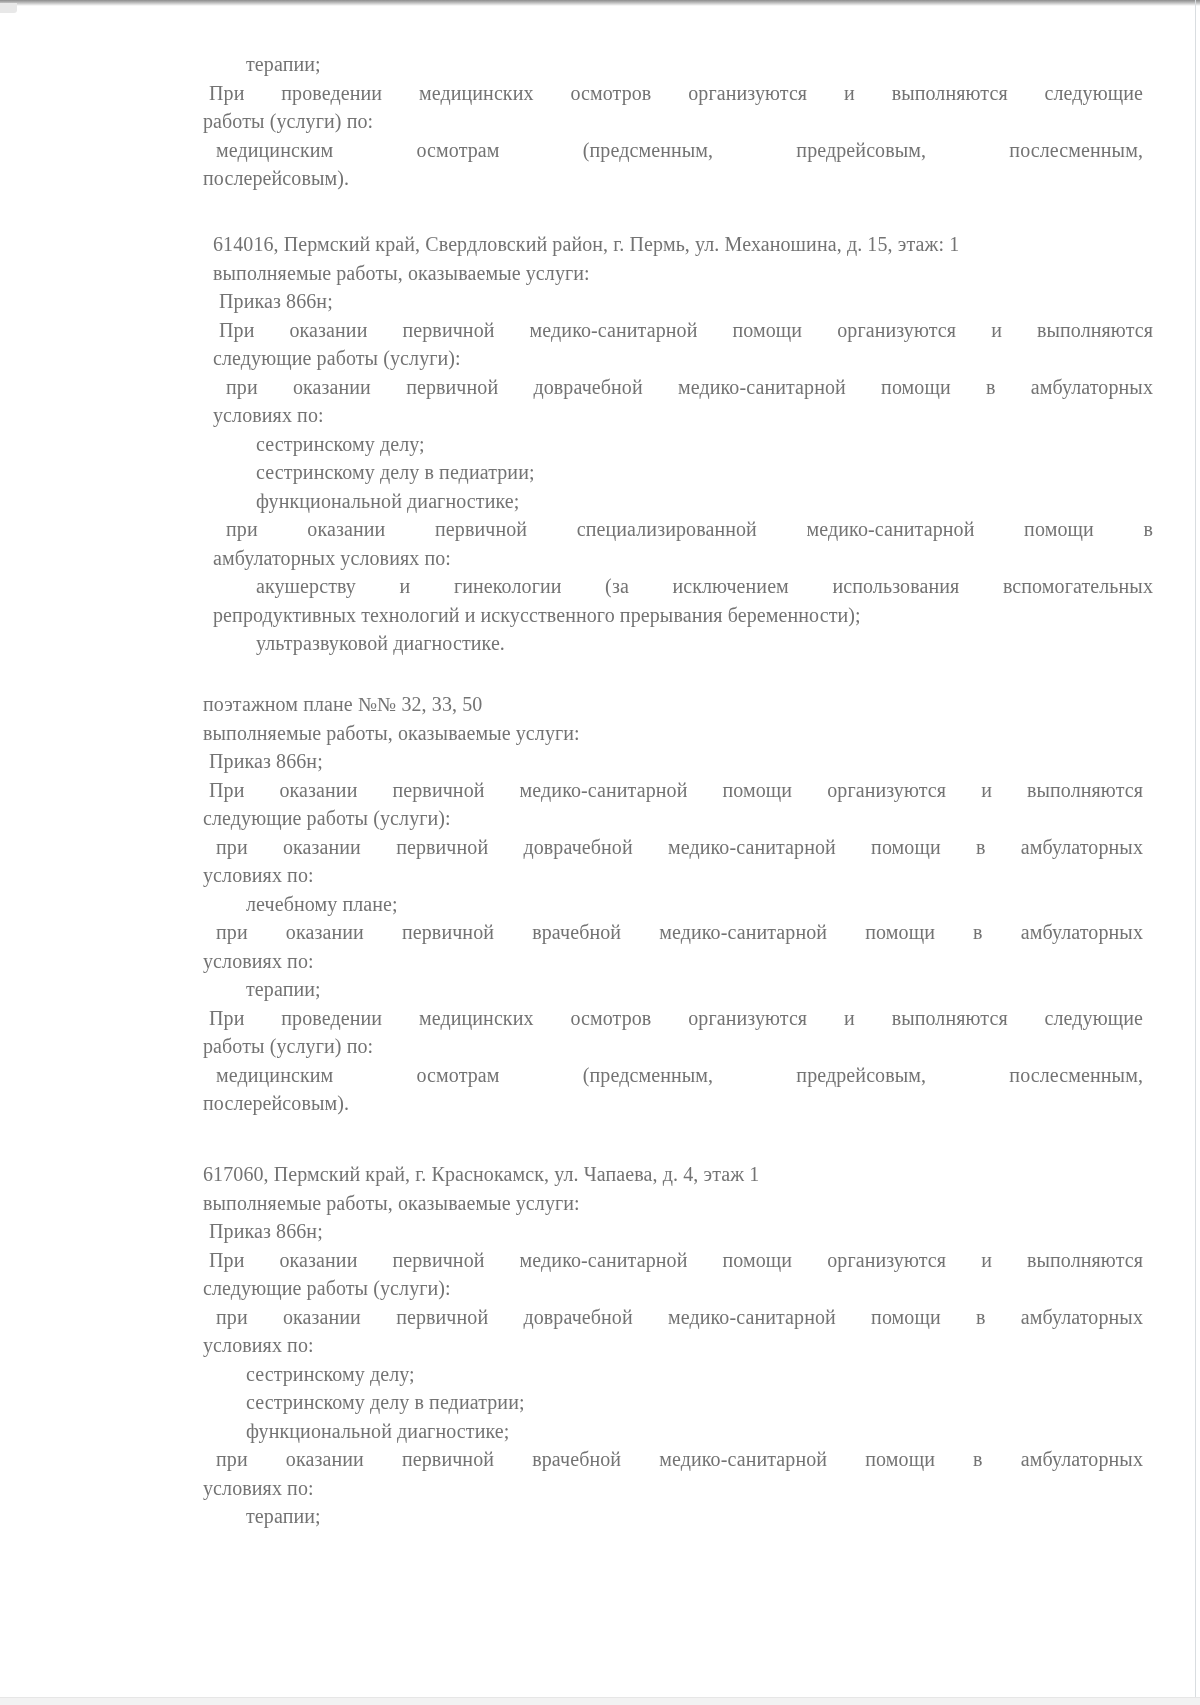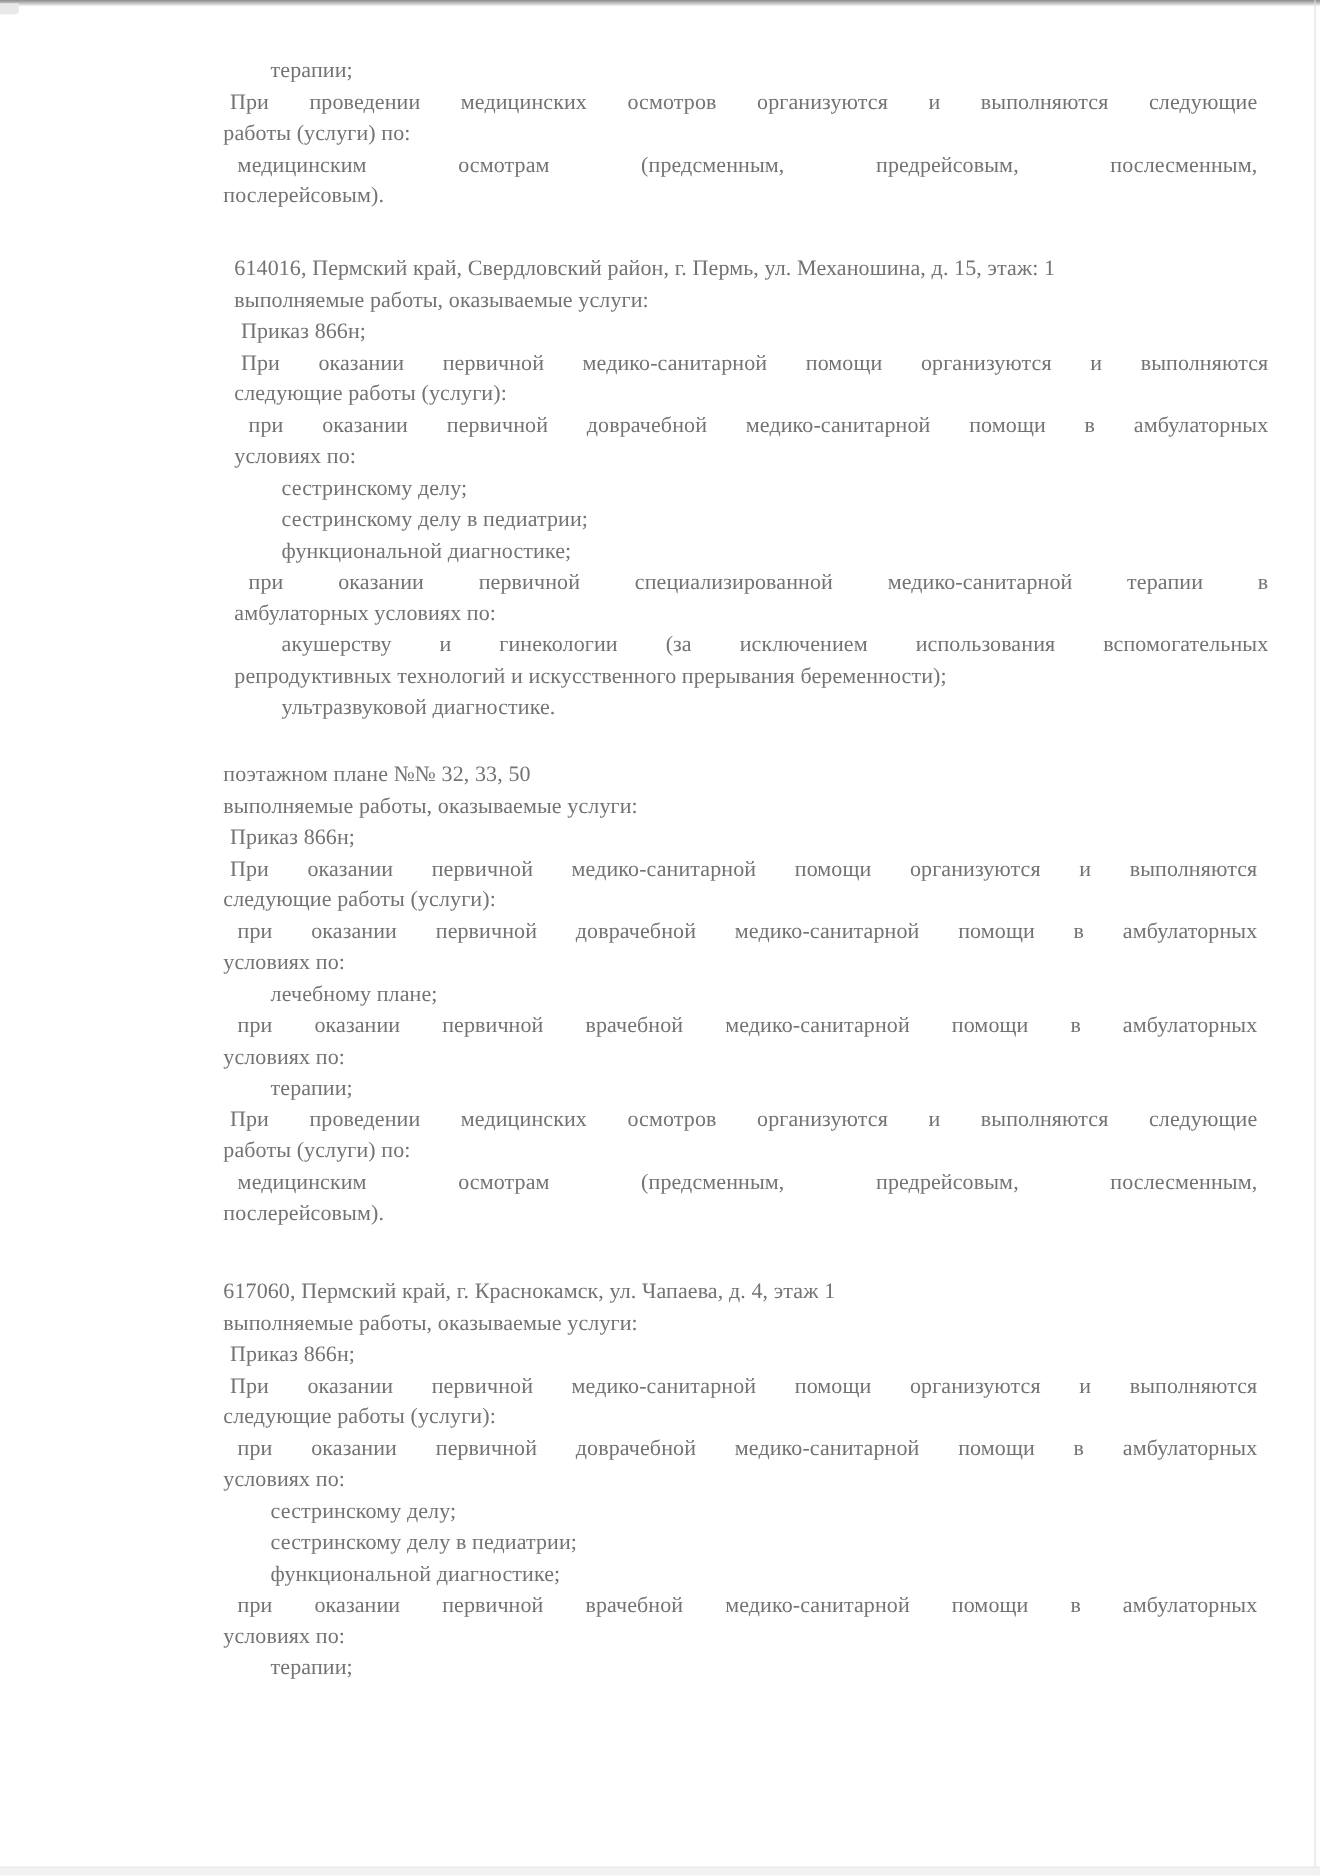--- a/index.html
+++ b/index.html
@@ -87,21 +87,21 @@
       <div class="line ind0">614016, Пермский край, Свердловский район, г. Пермь, ул. Механошина, д. 15, этаж: 1</div>
       <div class="line ind0">выполняемые работы, оказываемые услуги:</div>
       <div class="line ind6">Приказ 866н;</div>
       <div class="line ind6 just">При оказании первичной медико-санитарной помощи организуются и выполняются</div>
       <div class="line ind0">следующие работы (услуги):</div>
       <div class="line ind13 just">при оказании первичной доврачебной медико-санитарной помощи в амбулаторных</div>
       <div class="line ind0">условиях по:</div>
       <div class="line ind43">сестринскому делу;</div>
       <div class="line ind43">сестринскому делу в педиатрии;</div>
       <div class="line ind43">функциональной диагностике;</div>
-      <div class="line ind13 just">при оказании первичной специализированной медико-санитарной терапии в</div>
+      <div class="line ind13 just">при оказании первичной специализированной медико-санитарной помощи в</div>
       <div class="line ind0">амбулаторных условиях по:</div>
       <div class="line ind43 just">акушерству и гинекологии (за исключением использования вспомогательных</div>
       <div class="line ind0">репродуктивных технологий и искусственного прерывания беременности);</div>
       <div class="line ind43">ультразвуковой диагностике.</div>
     </div>
     <div class="block" style="top: 690px; left: 203px; width: 940px;">
       <div class="line ind0">поэтажном плане №№ 32, 33, 50</div>
       <div class="line ind0">выполняемые работы, оказываемые услуги:</div>
       <div class="line ind6">Приказ 866н;</div>
       <div class="line ind6 just">При оказании первичной медико-санитарной помощи организуются и выполняются</div>

